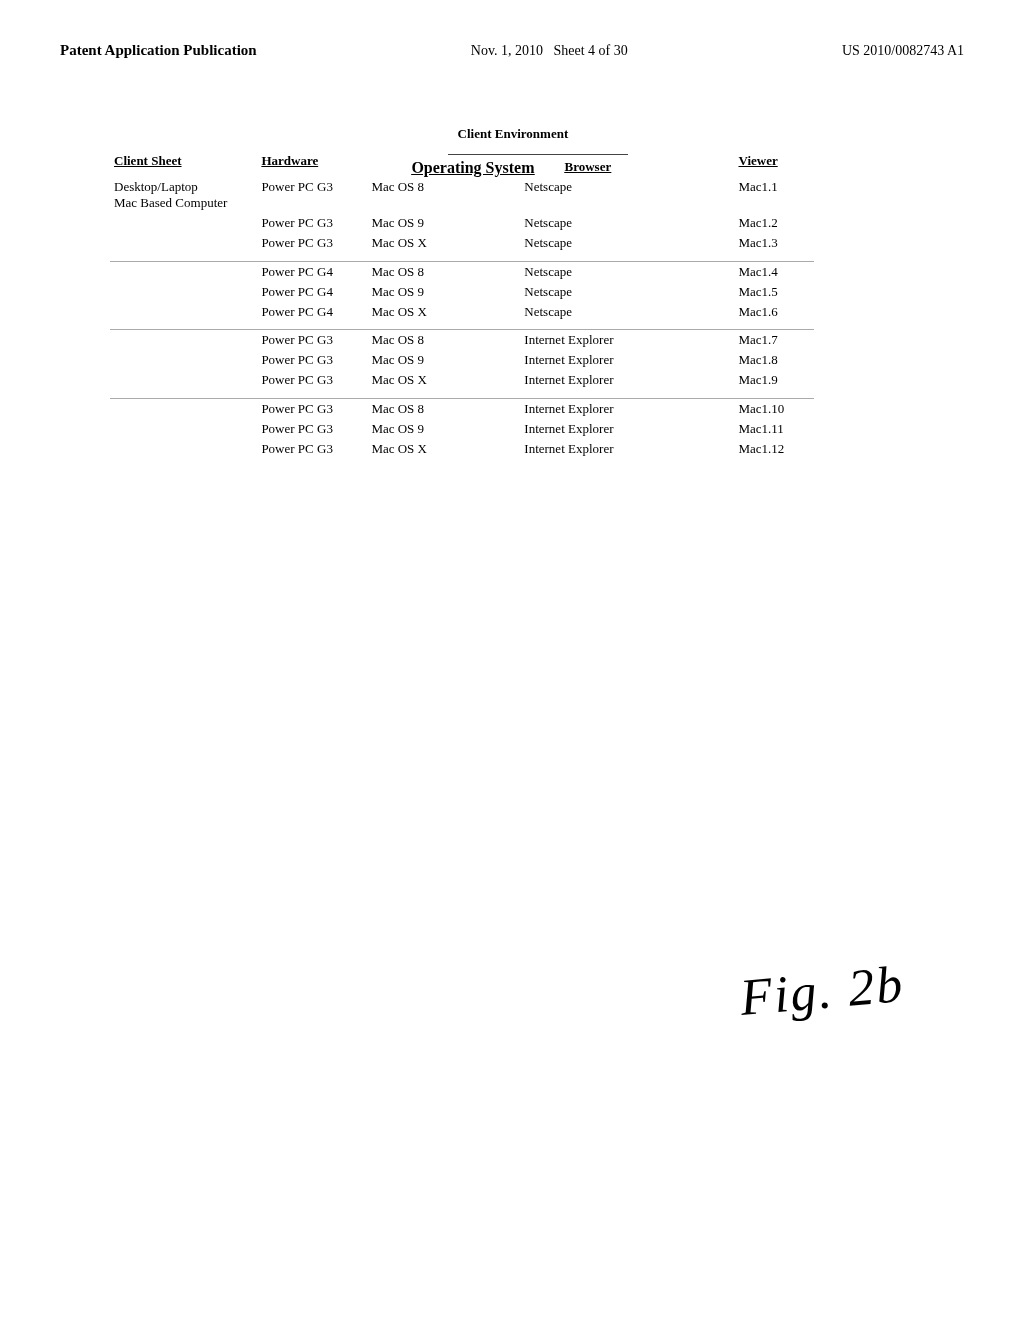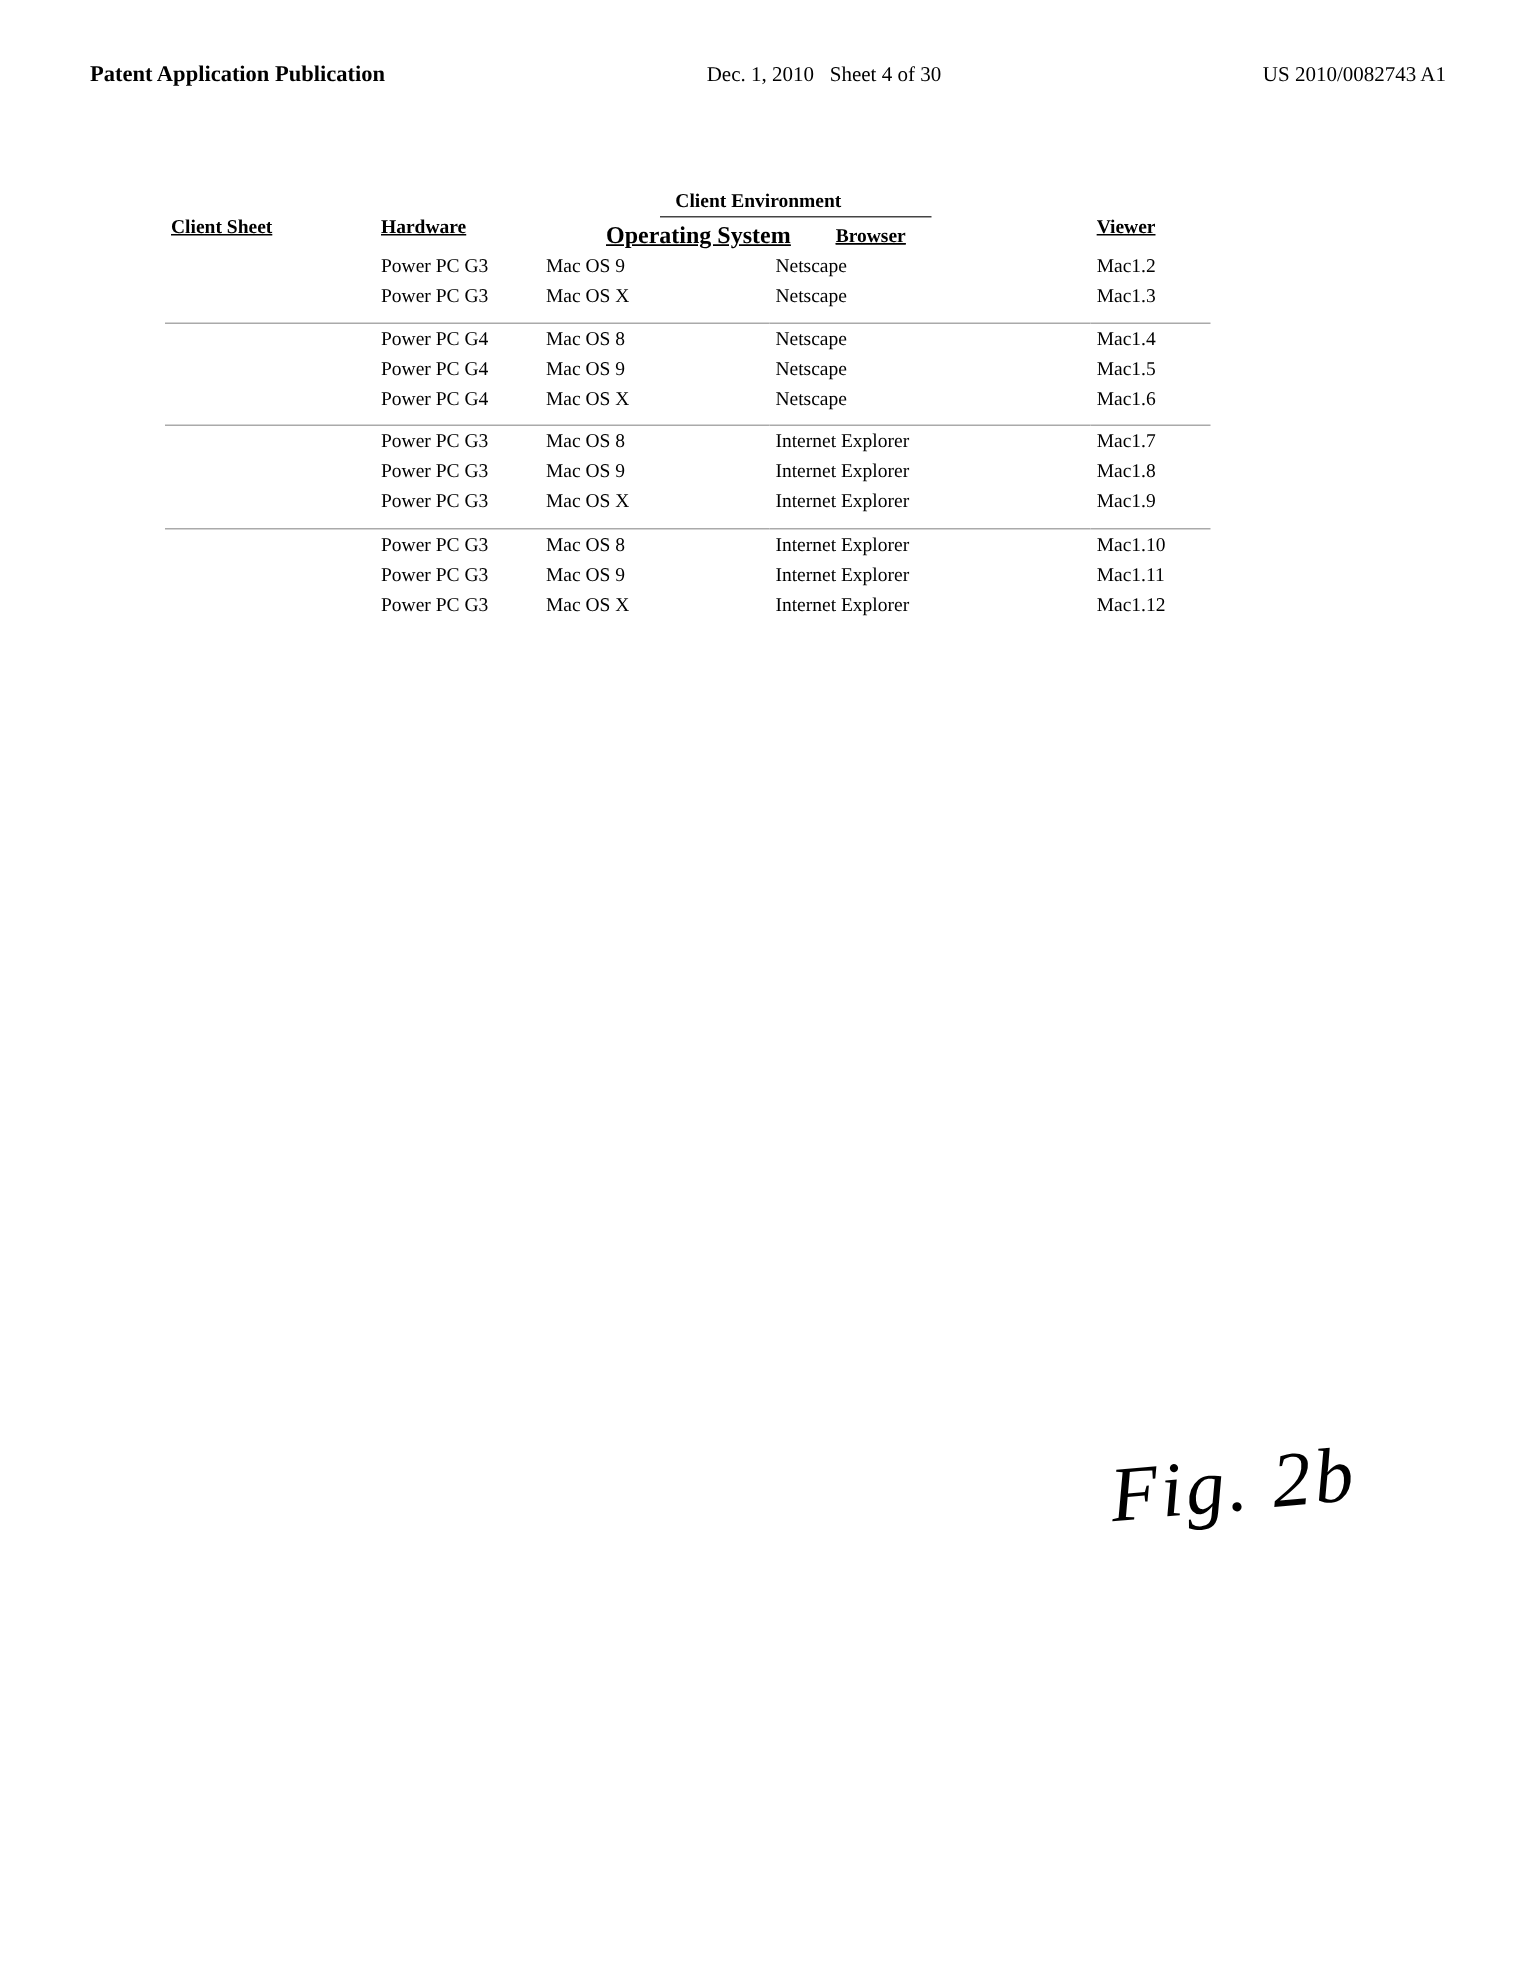--- a/index.html
+++ b/index.html
@@ -113,50 +113,57 @@
     }
   </style>
 </head>
 <body>
 
 <div class="page">
 
   <div class="header">
     <div class="header-left">Patent Application Publication</div>
     <div class="header-center">
-      <span>Dec. 1, 2010</span>&nbsp;&nbsp;
+      <span>Nov. 1, 2010</span>&nbsp;&nbsp;
       <span>Sheet 4 of 30</span>
     </div>
     <div class="header-right">US 2010/0082743 A1</div>
   </div>
 
   <div class="table-wrapper">
 
     <table class="data-table">
       <thead>
         <tr>
           <th class="col-device">
             <span>Client Sheet</span>
           </th>
           <th class="col-hardware">
             <span>Hardware</span>
           </th>
           <th class="col-env-header" colspan="2" style="text-align:center; padding-bottom:0;">
-            <div style="border-bottom:1px solid #444; padding-bottom:2px; margin-bottom:4px; display:inline-block; padding-right:60px; padding-left:10px;">Client Environment</div>
+            <div style="border-bottom:1px solid #444; padding-bottom:12px; margin-bottom:4px; display:inline-block; padding-right:60px; padding-left:10px;">Client Environment</div>
             <div style="display:flex; gap:0;">
               <div style="min-width:100px; text-decoration:underline; font-weight:bold; text-align:center; font-size:16px; padding-right:30px;margin-left:40px;">Operating System</div>
               <div style="min-width:140px; text-decoration:underline; font-weight:bold; text-align:left; font-size:13px;">Browser</div>
             </div>
           </th>
           <th class="col-viewer">
             <span>Viewer</span>
           </th>
         </tr>
       </thead>
       <tbody id="table-body">
+      <tr>
+            <td style="vertical-align: top;">Desktop/Laptop<br>Mac Based Computer</td>
+            <td>Power PC G3</td>
+            <td style="min-width: 100px; padding-right: 20px;">Mac OS 8</td>
+            <td style="min-width: 140px;">Netscape</td>
+            <td>Mac1.1</td>
+          </tr>
           <tr>
             <td></td>
             <td>Power PC G3</td>
             <td style="min-width: 100px; padding-right: 20px;">Mac OS 9</td>
             <td style="min-width: 140px;">Netscape</td>
             <td>Mac1.2</td>
           </tr>
           <tr>
             <td></td>
             <td>Power PC G3</td>

